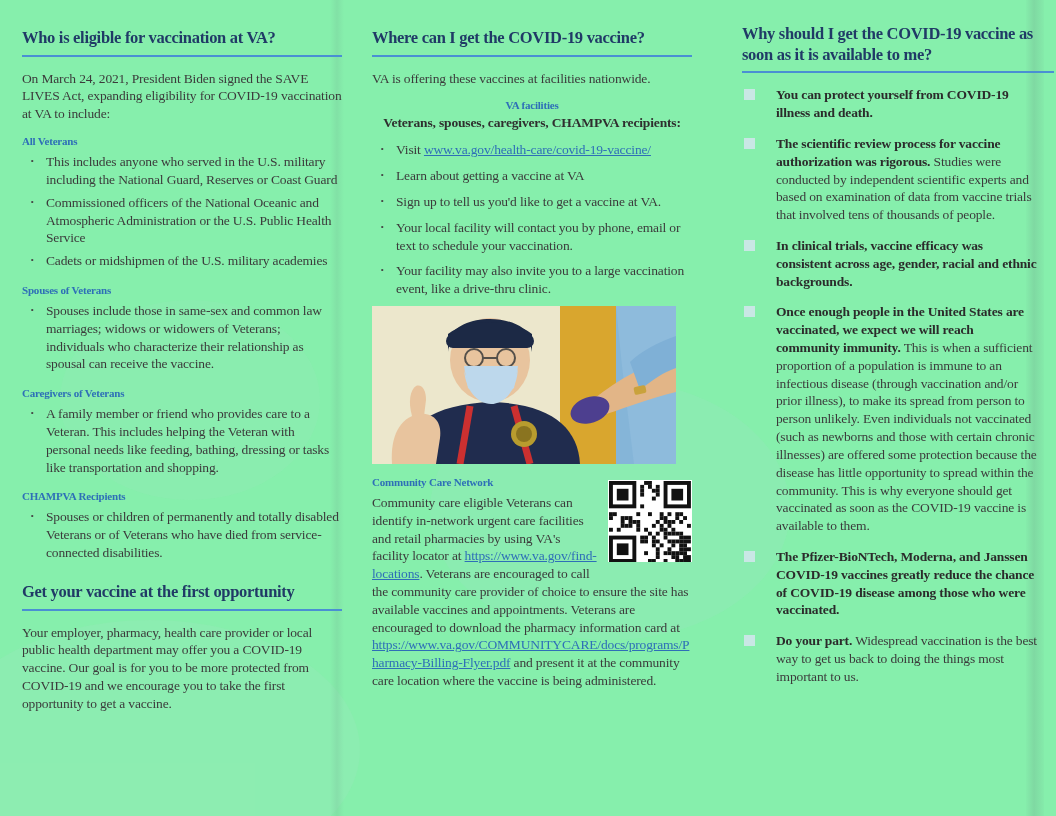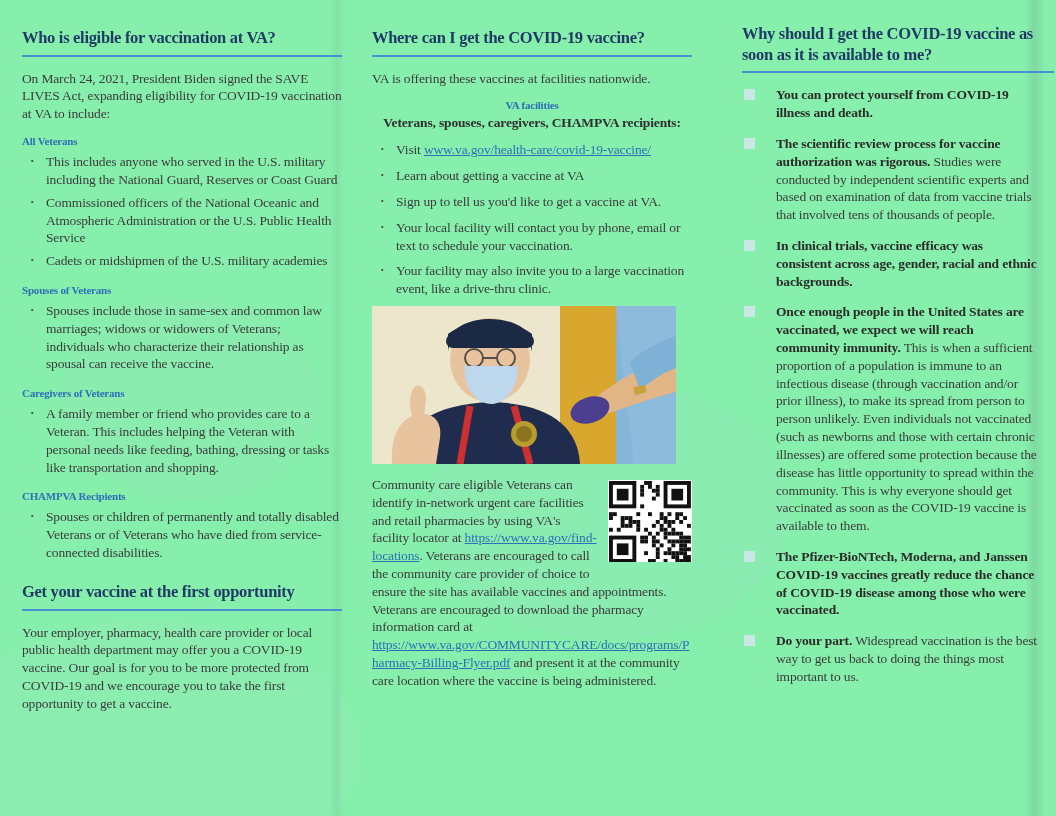--- a/index.html
+++ b/index.html
@@ -264,20 +264,21 @@
             <rect x="4.9" y="4.9" width="19.5" height="19.5" fill="#fff"></rect>
             <rect x="8.8" y="8.8" width="11.7" height="11.7" fill="#111"></rect>
             <rect x="55.6" y="1" width="27.3" height="27.3" fill="#111"></rect>
             <rect x="59.5" y="4.9" width="19.5" height="19.5" fill="#fff"></rect>
             <rect x="63.4" y="8.8" width="11.7" height="11.7" fill="#111"></rect>
             <rect x="1" y="55.6" width="27.3" height="27.3" fill="#111"></rect>
             <rect x="4.9" y="59.5" width="19.5" height="19.5" fill="#fff"></rect>
             <rect x="8.8" y="63.4" width="11.7" height="11.7" fill="#111"></rect>
           </svg>
       </div>
+      <h2 style="margin-top:0;">Community Care Network</h2>
       <p class="wrap-url" style="margin-bottom:0;">
         <span>Community care eligible Veterans can identify in-network urgent care facilities and retail pharmacies by using VA's facility locator at </span><a class="link">https://www.va.gov/find-locations</a><span>. Veterans are encouraged to call the community care provider of choice to ensure the site has available vaccines and appointments. Veterans are encouraged to download the pharmacy information card at </span><a class="link">https://www.va.gov/COMMUNITYCARE/docs/programs/Pharmacy-Billing-Flyer.pdf</a><span> and present it at the community care location where the vaccine is being administered.</span>
       </p>
     </div>
   </div>
 
   <div class="col col-right">
     <h1>Why should I get the COVID-19 vaccine as soon as it is available to me?</h1>
     <div class="rule"></div>
 

